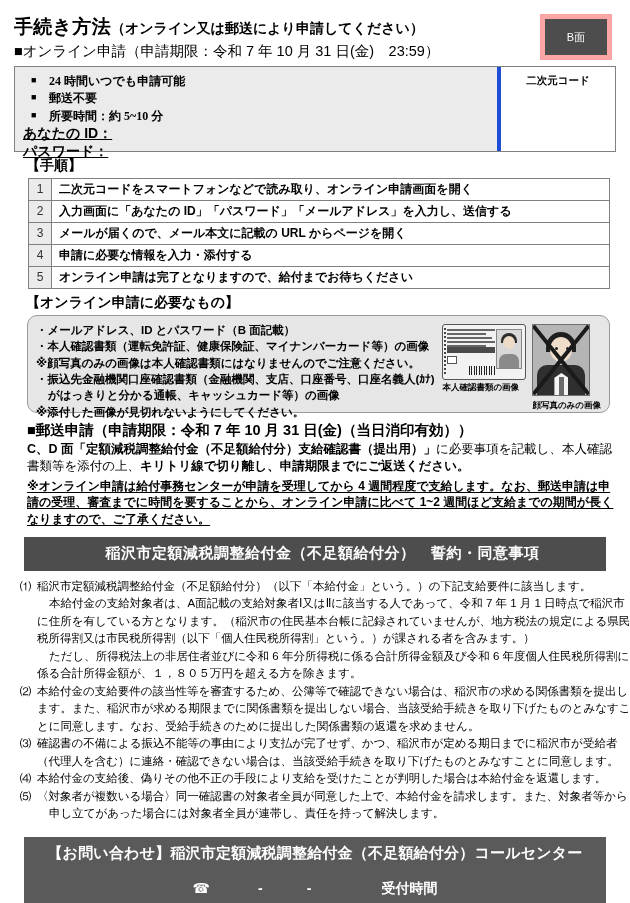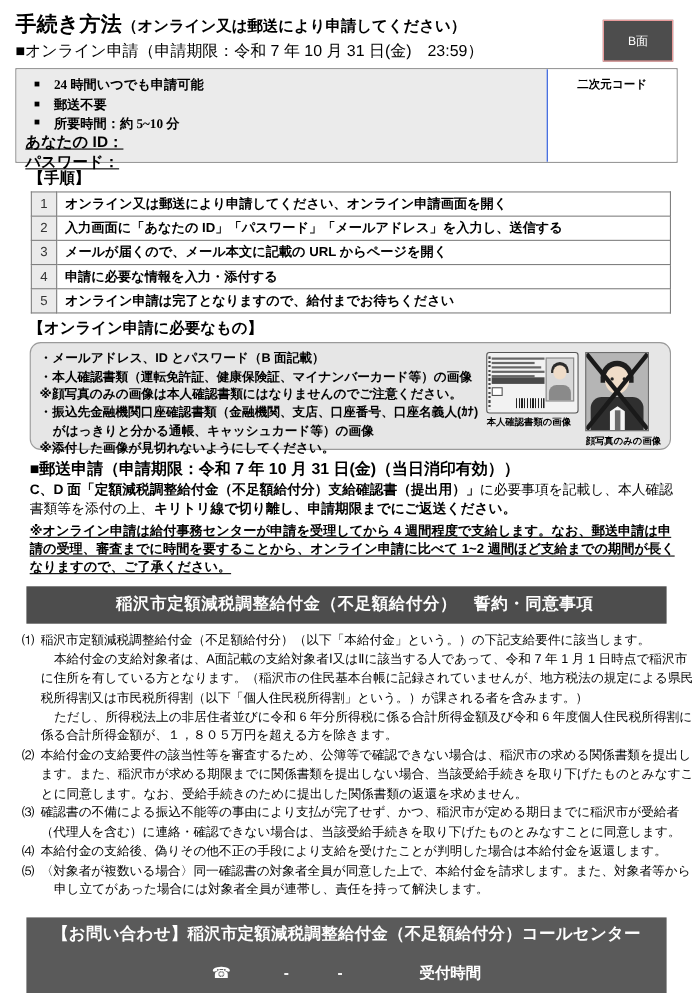--- a/index.html
+++ b/index.html
@@ -48,21 +48,21 @@
     font-weight: normal;
     margin-top: 5px;
     line-height: 1.2;
     white-space: nowrap;
   }
   .page-badge {
     width: 62px;
     height: 36px;
     background: #4d4d4d;
     color: #ffffff;
-    border: 1px solid #fca5a5;
+    border: 5px solid #fca5a5;
     font-size: 11px;
     display: flex;
     align-items: center;
     justify-content: center;
     flex: 0 0 auto;
     margin-top: 2px;
     margin-right: 4px;
   }
 
   
@@ -99,21 +99,21 @@
     font-size: 14px;
     font-weight: bold;
     line-height: 1.25;
     margin-left: -2px;
     text-decoration: underline;
   }
   .cred-right {
     width: 118px;
     flex: 0 0 118px;
     background: #ffffff;
-    border-left: 1px solid #1d4ed8;
+    border-left: 4px solid #1d4ed8;
     text-align: center;
     padding-top: 7px;
     box-sizing: border-box;
     font-size: 10.5px;
     font-weight: bold;
   }
 
   
   .bracket-label {
     font-size: 14px;
@@ -423,21 +423,21 @@
     <div class="cred-right">
       <span>二次元コード</span>
     </div>
   </div>
 
   <div class="bracket-label">【手順】</div>
   <table class="steps">
     <tbody>
       <tr>
         <td class="num">1</td>
-        <td>オンライン又は郵送により申請してください、オンライン申請画面を開く</td>
+        <td>二次元コードをスマートフォンなどで読み取り、オンライン申請画面を開く</td>
       </tr>
       <tr>
         <td class="num">2</td>
         <td>入力画面に「あなたの ID」「パスワード」「メールアドレス」を入力し、送信する</td>
       </tr>
       <tr>
         <td class="num">3</td>
         <td>メールが届くので、メール本文に記載の URL からページを開く</td>
       </tr>
       <tr>

